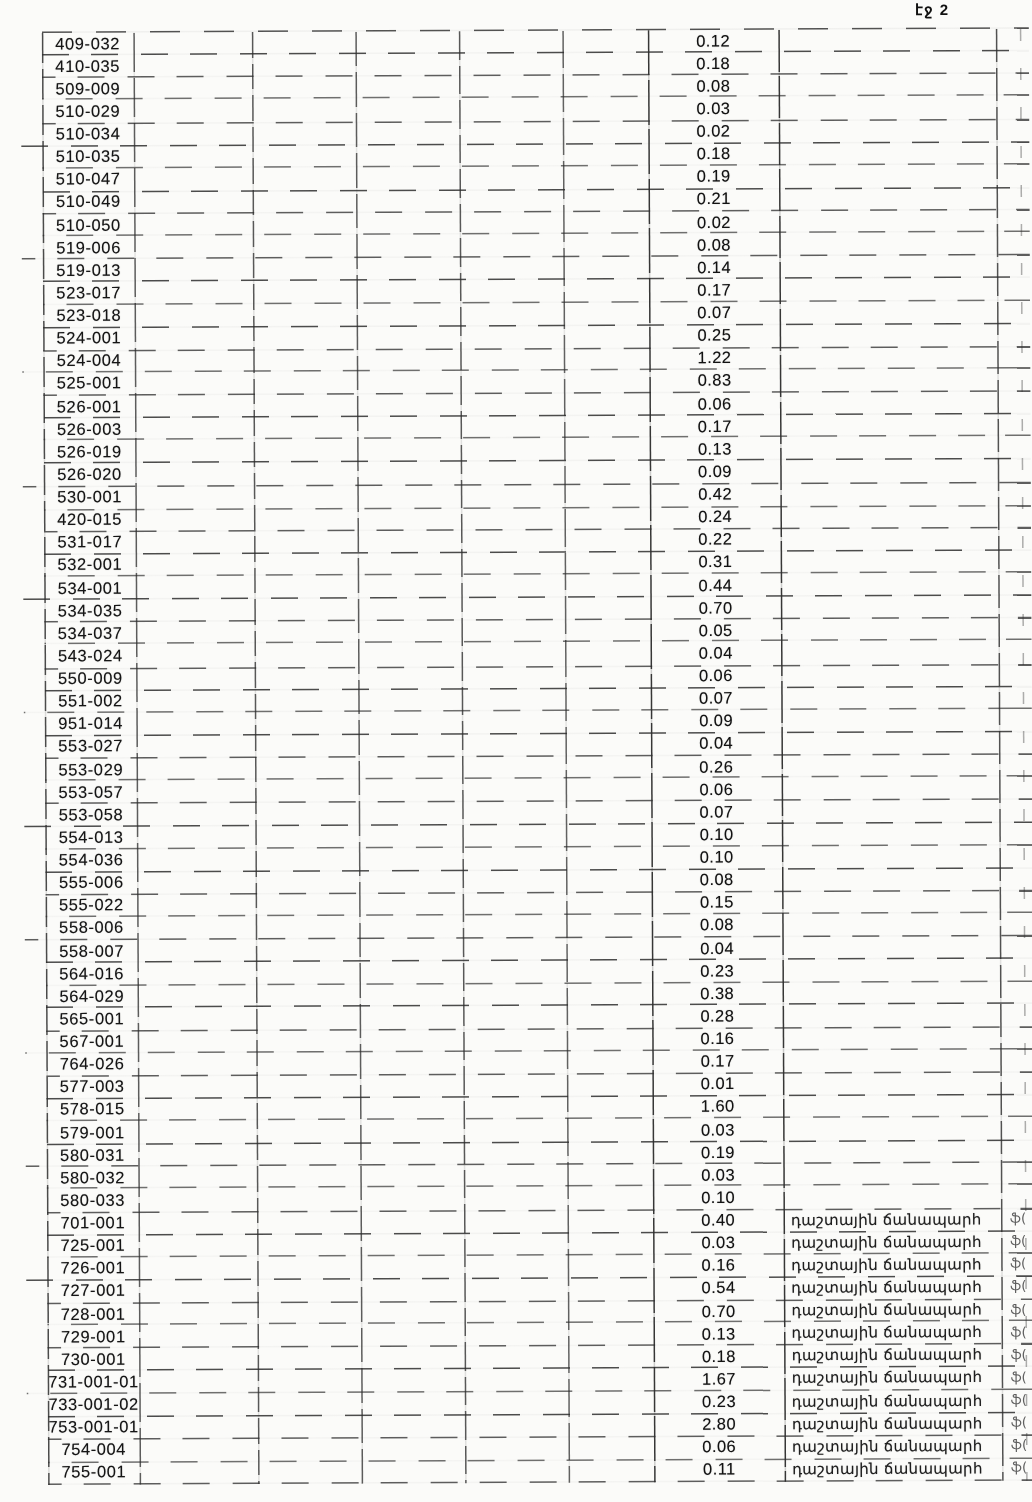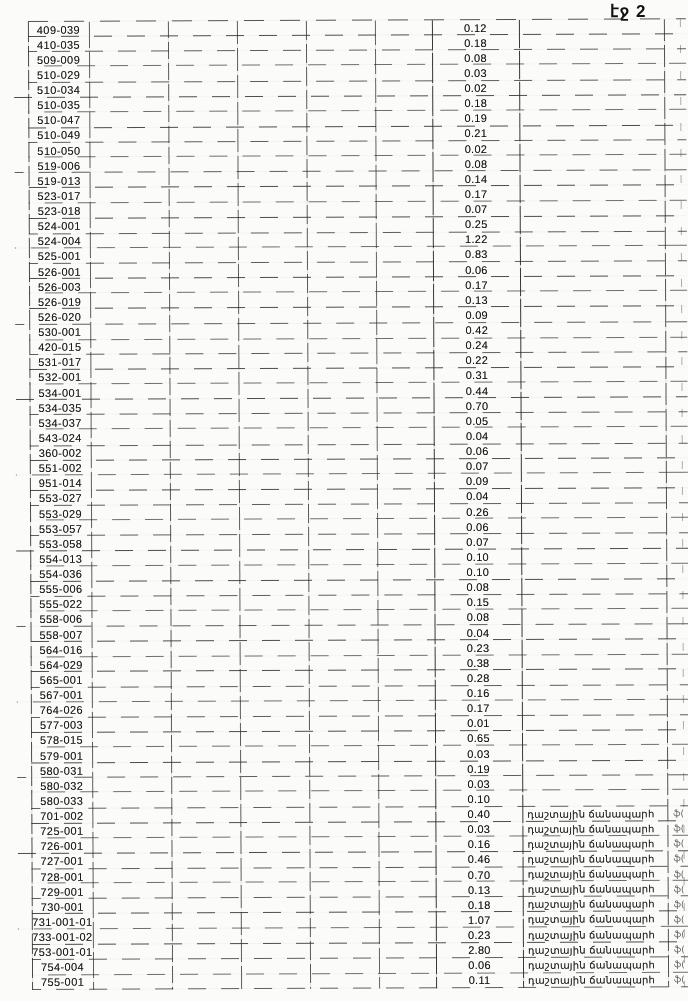--- a/index.html
+++ b/index.html
@@ -7,21 +7,21 @@
     width:688px;height:1001px;
     background:#fbfbf9;
     font-family:"Liberation Sans",sans-serif;
     color:#1a1a1a;
     overflow:hidden;
     position:relative;
   }
   .page-num{
     position:absolute;top:1px;left:610px;
     font-family:Liberation Sans, sans-serif;
-    font-size:17px;font-weight:bold;color:#111;
+    font-size:10px;font-weight:bold;color:#111;
     letter-spacing:1px;
   }
   .scan-table{
     position:absolute;left:30px;top:22px;
     width:658px;height:968px;
     transform:rotate(-0.25deg);
     transform-origin:0 50%;
     
     background-image:
       repeating-linear-gradient(to bottom, rgba(25,25,25,.78) 0 20px, rgba(25,25,25,.14) 20px 24px),
@@ -70,21 +70,21 @@
     font-family:"DejaVu Sans",sans-serif;
     font-size:9px;color:#3a3a3a;white-space:nowrap;opacity:.8;}
 </style>
 </head>
 <body>
 
 <div class="page-num">էջ 2</div>
 
 <div class="scan-table">
   <div class="row">
-    <div class="cell c-code">409-039</div>
+    <div class="cell c-code">409-032</div>
     <div class="cell c2"></div>
     <div class="cell c3"></div>
     <div class="cell c4"></div>
     <div class="cell c5"></div>
     <div class="cell c6"></div>
     <div class="cell c-area">0.12</div>
     <div class="cell c-type"></div>
     <div class="cell c-frag"></div>
   </div>
 
@@ -406,21 +406,21 @@
     <div class="cell c3"></div>
     <div class="cell c4"></div>
     <div class="cell c5"></div>
     <div class="cell c6"></div>
     <div class="cell c-area">0.04</div>
     <div class="cell c-type"></div>
     <div class="cell c-frag"></div>
   </div>
 
   <div class="row">
-    <div class="cell c-code">360-002</div>
+    <div class="cell c-code">550-009</div>
     <div class="cell c2"></div>
     <div class="cell c3"></div>
     <div class="cell c4"></div>
     <div class="cell c5"></div>
     <div class="cell c6"></div>
     <div class="cell c-area">0.06</div>
     <div class="cell c-type"></div>
     <div class="cell c-frag"></div>
   </div>
 
@@ -640,21 +640,21 @@
     <div class="cell c-frag"></div>
   </div>
 
   <div class="row">
     <div class="cell c-code">578-015</div>
     <div class="cell c2"></div>
     <div class="cell c3"></div>
     <div class="cell c4"></div>
     <div class="cell c5"></div>
     <div class="cell c6"></div>
-    <div class="cell c-area">0.65</div>
+    <div class="cell c-area">1.60</div>
     <div class="cell c-type"></div>
     <div class="cell c-frag"></div>
   </div>
 
   <div class="row">
     <div class="cell c-code">579-001</div>
     <div class="cell c2"></div>
     <div class="cell c3"></div>
     <div class="cell c4"></div>
     <div class="cell c5"></div>
@@ -694,21 +694,21 @@
     <div class="cell c3"></div>
     <div class="cell c4"></div>
     <div class="cell c5"></div>
     <div class="cell c6"></div>
     <div class="cell c-area">0.10</div>
     <div class="cell c-type"></div>
     <div class="cell c-frag"></div>
   </div>
 
   <div class="row">
-    <div class="cell c-code">701-002</div>
+    <div class="cell c-code">701-001</div>
     <div class="cell c2"></div>
     <div class="cell c3"></div>
     <div class="cell c4"></div>
     <div class="cell c5"></div>
     <div class="cell c6"></div>
     <div class="cell c-area">0.40</div>
     <div class="cell c-type">դաշտային ճանապարհ</div>
     <div class="cell c-frag">ֆ(</div>
   </div>
 
@@ -736,21 +736,21 @@
     <div class="cell c-frag">ֆ(</div>
   </div>
 
   <div class="row">
     <div class="cell c-code">727-001</div>
     <div class="cell c2"></div>
     <div class="cell c3"></div>
     <div class="cell c4"></div>
     <div class="cell c5"></div>
     <div class="cell c6"></div>
-    <div class="cell c-area">0.46</div>
+    <div class="cell c-area">0.54</div>
     <div class="cell c-type">դաշտային ճանապարհ</div>
     <div class="cell c-frag">ֆ(</div>
   </div>
 
   <div class="row">
     <div class="cell c-code">728-001</div>
     <div class="cell c2"></div>
     <div class="cell c3"></div>
     <div class="cell c4"></div>
     <div class="cell c5"></div>
@@ -784,21 +784,21 @@
     <div class="cell c-frag">ֆ(</div>
   </div>
 
   <div class="row">
     <div class="cell c-code">731-001-01</div>
     <div class="cell c2"></div>
     <div class="cell c3"></div>
     <div class="cell c4"></div>
     <div class="cell c5"></div>
     <div class="cell c6"></div>
-    <div class="cell c-area">1.07</div>
+    <div class="cell c-area">1.67</div>
     <div class="cell c-type">դաշտային ճանապարհ</div>
     <div class="cell c-frag">ֆ(</div>
   </div>
 
   <div class="row">
     <div class="cell c-code">733-001-02</div>
     <div class="cell c2"></div>
     <div class="cell c3"></div>
     <div class="cell c4"></div>
     <div class="cell c5"></div>

